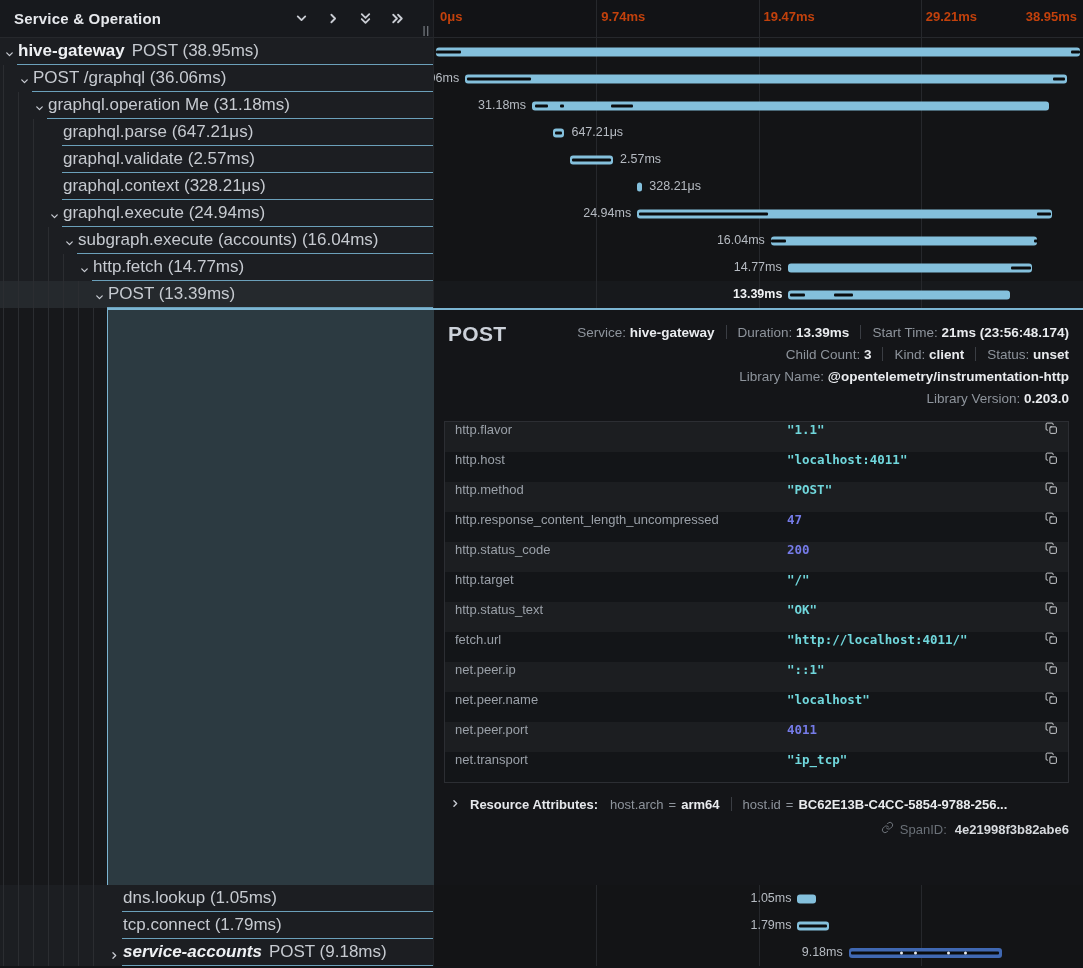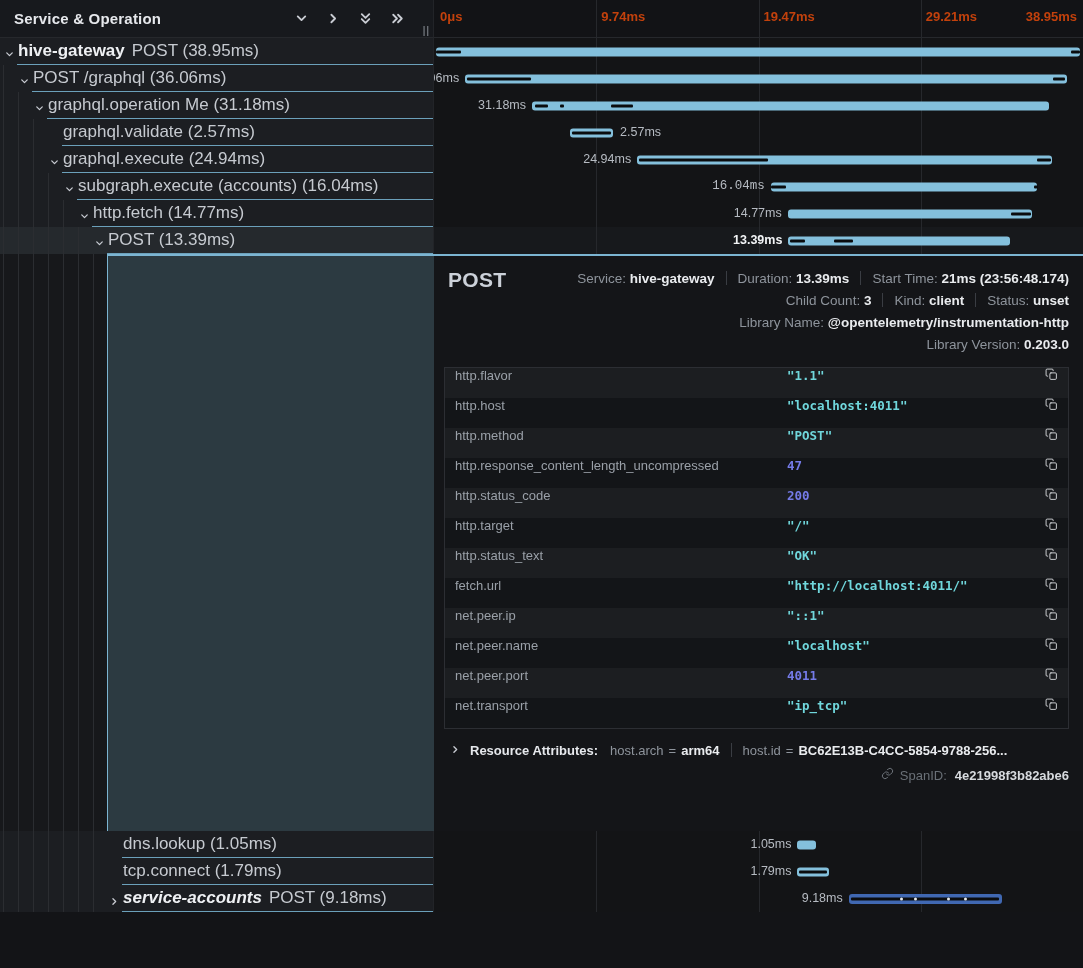--- a/index.html
+++ b/index.html
@@ -178,30 +178,59 @@
           <div class="bar" style="left: 15.1%; width: 79.7%; min-width: 4px;"></div>
           <div class="dash" style="left: 15.6%; width: 2%;"></div>
           <div class="dash" style="left: 19.4%; width: 0.7%;"></div>
           <div class="dash" style="left: 27.2%; width: 3.4%;"></div>
           <span class="bar-label" style="right: calc(84.9% + 6px);">31.18ms</span>
         </div>
       </div>
       <div class="row">
         <div class="row-left">
           <div class="guides" style="width: 45px;"></div>
+          <span class="tree-label" style="left: 63px;">graphql.parse (647.21μs)</span>
+          <div class="underline" style="left: 62px;"></div>
+        </div>
+        <div class="row-right">
+          <div class="gridline" style="left: 25%;"></div>
+          <div class="gridline" style="left: 50%;"></div>
+          <div class="gridline" style="left: 75%;"></div>
+          <div class="bar" style="left: 18.4%; width: 1.7%; min-width: 4px;"></div>
+          <div class="dash" style="left: 18.6%; width: 1.2%;"></div>
+          <span class="bar-label" style="left: calc(20.1% + 7px);">647.21μs</span>
+        </div>
+      </div>
+      <div class="row">
+        <div class="row-left">
+          <div class="guides" style="width: 45px;"></div>
           <span class="tree-label" style="left: 63px;">graphql.validate (2.57ms)</span>
           <div class="underline" style="left: 62px;"></div>
         </div>
         <div class="row-right">
           <div class="gridline" style="left: 25%;"></div>
           <div class="gridline" style="left: 50%;"></div>
           <div class="gridline" style="left: 75%;"></div>
           <div class="bar" style="left: 21%; width: 6.6%; min-width: 4px;"></div>
           <div class="dash" style="left: 21.3%; width: 5.9%;"></div>
           <span class="bar-label" style="left: calc(27.6% + 7px);">2.57ms</span>
+        </div>
+      </div>
+      <div class="row">
+        <div class="row-left">
+          <div class="guides" style="width: 45px;"></div>
+          <span class="tree-label" style="left: 63px;">graphql.context (328.21μs)</span>
+          <div class="underline" style="left: 62px;"></div>
+        </div>
+        <div class="row-right">
+          <div class="gridline" style="left: 25%;"></div>
+          <div class="gridline" style="left: 50%;"></div>
+          <div class="gridline" style="left: 75%;"></div>
+          <div class="bar" style="left: 31.3%; width: 0.8%; min-width: 4px;"></div>
+          <span class="bar-label" style="left: calc(32.1% + 7px);">328.21μs</span>
         </div>
       </div>
       <div class="row">
         <div class="row-left">
           <div class="guides" style="width: 45px;"></div>
           <span class="tree-chevron" style="left: 49px;"><svg width="11" height="11" viewBox="0 0 14 14">
               <polyline points="3.5,5 7,8.5 10.5,5"></polyline>
             </svg></span>
           <span class="tree-label" style="left: 63px;">graphql.execute (24.94ms)</span>
           <div class="underline" style="left: 62px;"></div>
@@ -225,21 +254,21 @@
           <span class="tree-label" style="left: 78px;">subgraph.execute (accounts) (16.04ms)</span>
           <div class="underline" style="left: 77px;"></div>
         </div>
         <div class="row-right">
           <div class="gridline" style="left: 25%;"></div>
           <div class="gridline" style="left: 50%;"></div>
           <div class="gridline" style="left: 75%;"></div>
           <div class="bar" style="left: 51.9%; width: 41%; min-width: 4px;"></div>
           <div class="dash" style="left: 52%; width: 2.3%;"></div>
           <div class="dash" style="left: 92.4%; width: 0.6%;"></div>
-          <span class="bar-label" style="right: calc(48.1% + 6px); font-family: Liberation Mono, monospace;">16.04ms</span>
+          <span class="bar-label" style="right: calc(48.1% + 6px);">16.04ms</span>
         </div>
       </div>
       <div class="row">
         <div class="row-left">
           <div class="guides" style="width: 75px;"></div>
           <span class="tree-chevron" style="left: 79px;"><svg width="11" height="11" viewBox="0 0 14 14">
               <polyline points="3.5,5 7,8.5 10.5,5"></polyline>
             </svg></span>
           <span class="tree-label" style="left: 93px;">http.fetch (14.77ms)</span>
           <div class="underline" style="left: 92px;"></div>

